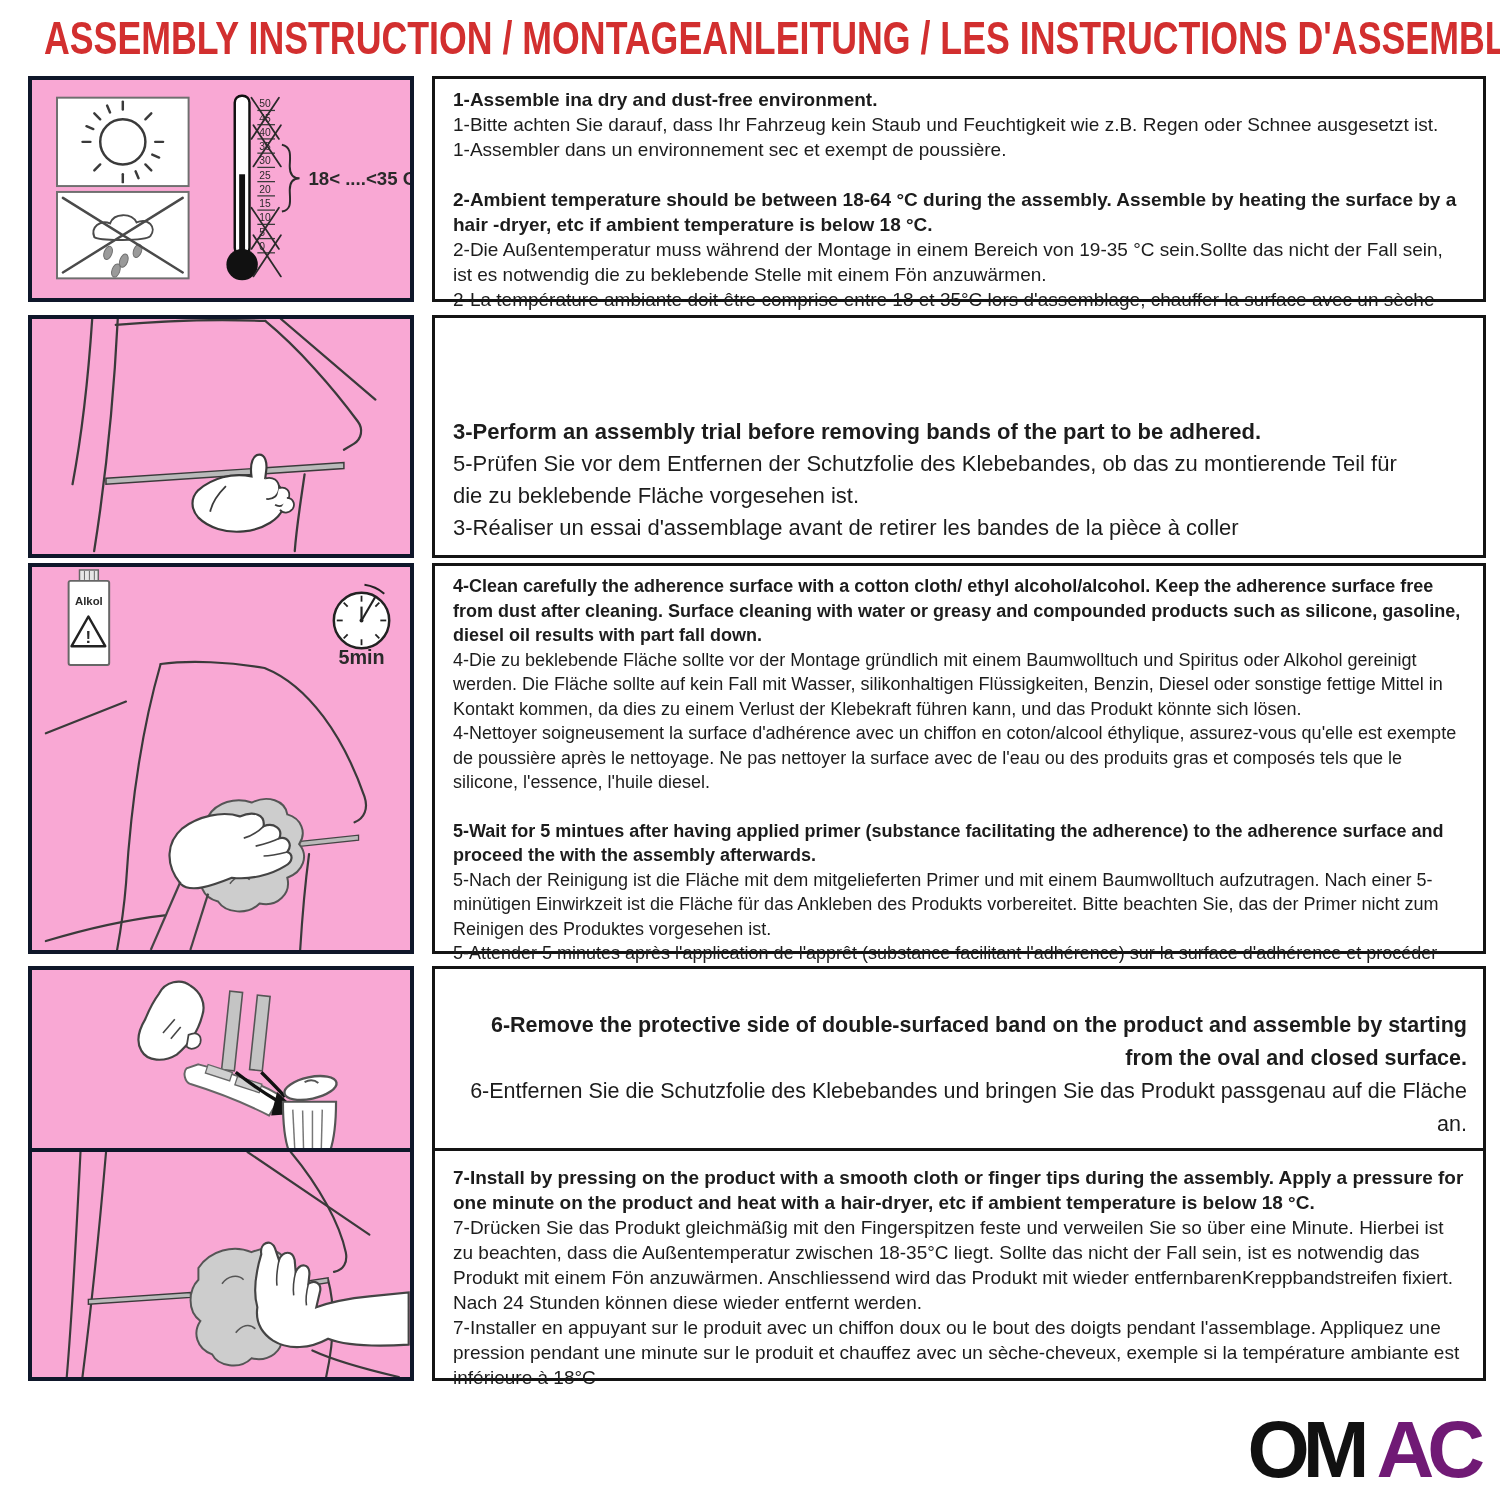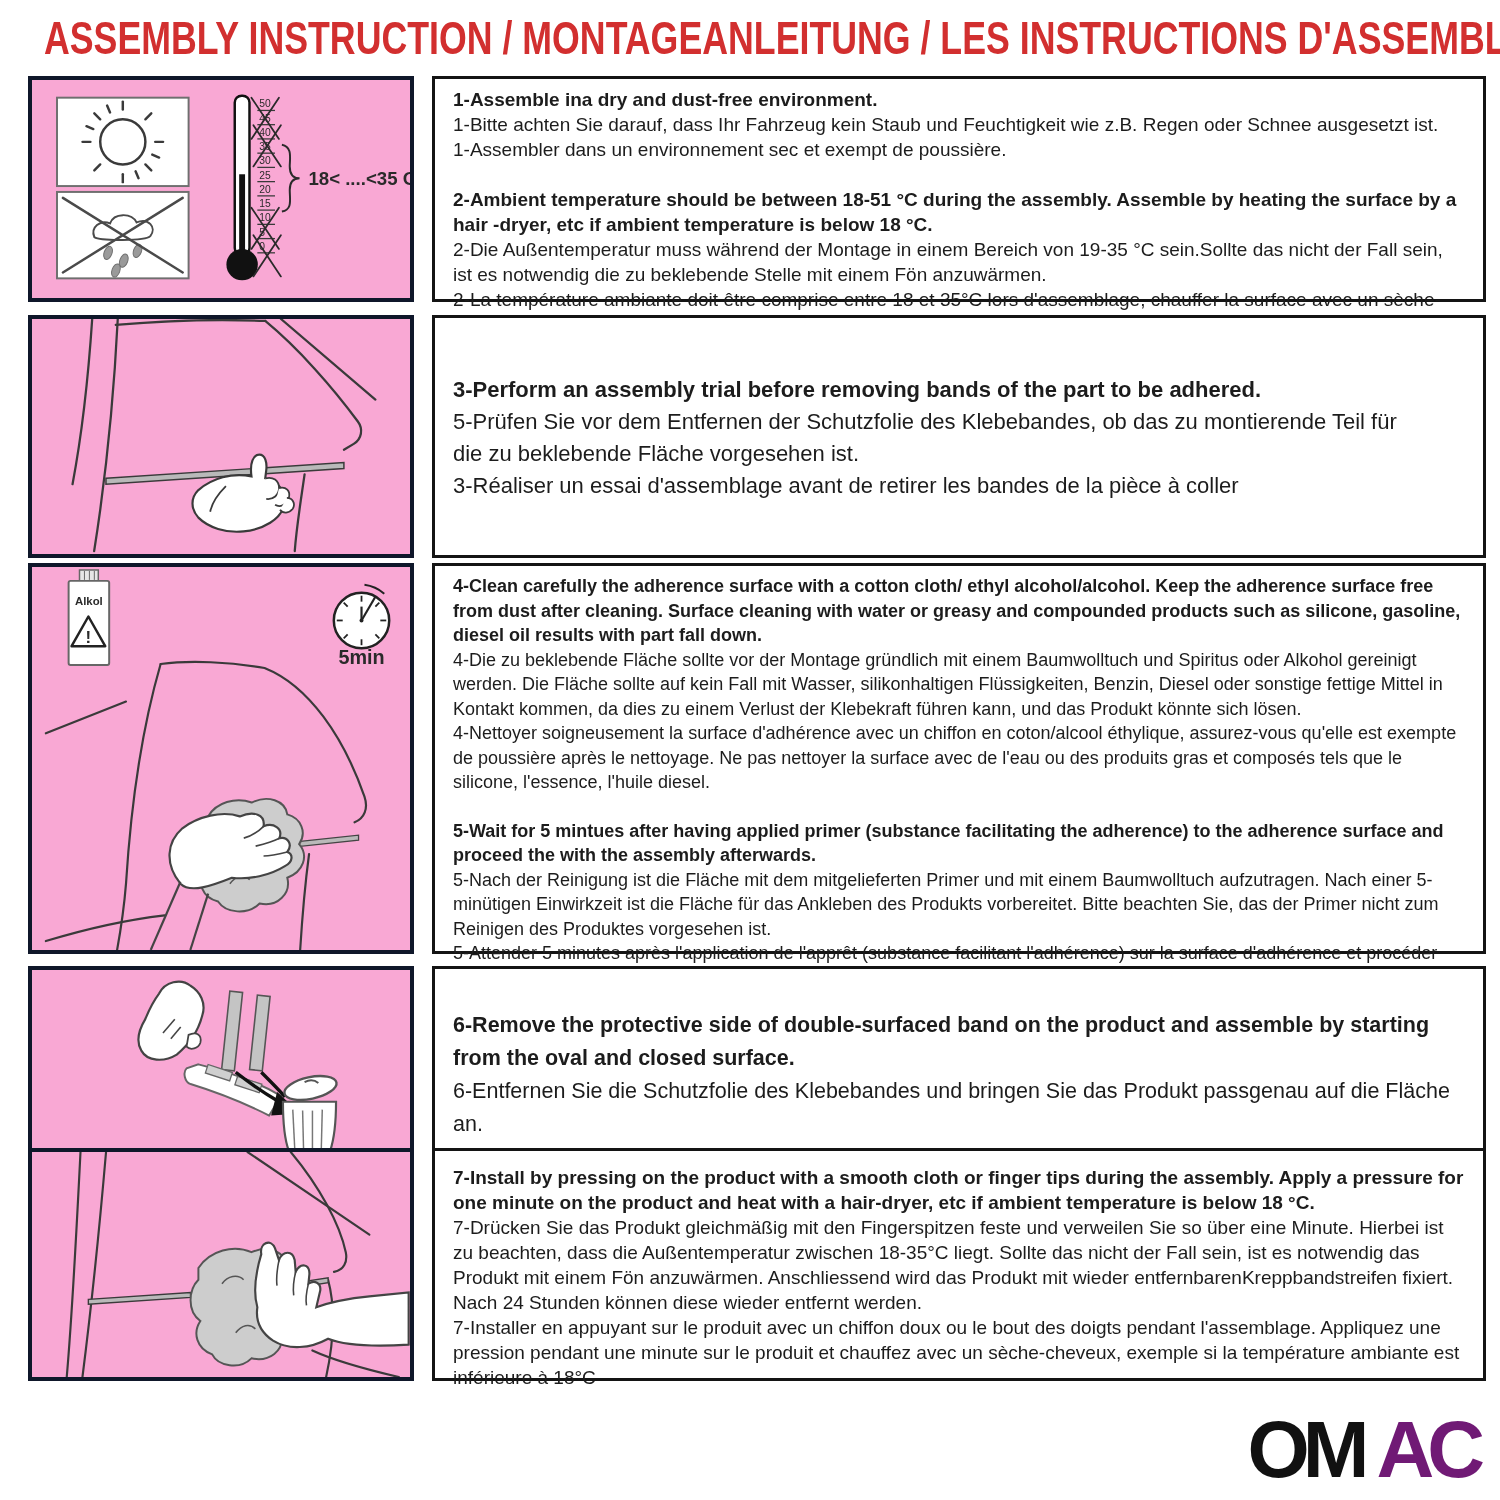--- a/index.html
+++ b/index.html
@@ -7,32 +7,32 @@
          font-family:"Liberation Sans",sans-serif;color:#1c1c1c;}
   .title{position:absolute;left:44px;top:10px;font-size:47px;font-weight:bold;
          color:#d22f2f;white-space:nowrap;transform:scaleX(0.76);transform-origin:0 50%;}
   .box-left{position:absolute;left:28px;width:386px;border:4px solid #0f172a;
             background:#f9a8d4;box-sizing:border-box;}
   .box-right{position:absolute;left:420px;width:1054px;border:3px solid #141414;
              background:#fff;box-sizing:border-box;padding:8px 16px 0 18px;margin-left:12px;}
   .r1{top:76px;height:226px;}
   .r2{top:315px;height:243px;}
   .r3{top:563px;height:391px;}
-  .r4{top:966px;height:243px;}
+  .r4{top:966px;height:243px;text-align:right;}
   .r5{top:1148px;height:233px;}
   .box-left svg{display:block;width:100%;height:100%;}
   p{margin:0;}
   .b{font-weight:bold;}
   .t-s{font-size:19px;line-height:25px;}          
   .t-xs{font-size:18px;line-height:24.5px;}       
   .t-l{font-size:22px;line-height:32px;}          
   .t-m{font-size:21.5px;line-height:33px;}        
   .gap25{height:25px;}
   .gap24{height:24px;}
-  .pt-p2{padding-top:56px;padding-right:70px;}
+  .pt-p2{padding-top:98px;padding-right:70px;}
   .pt-p4{padding-top:40px;}
   .pt-p5{padding-top:14px;}
   svg text{font-family:"Liberation Sans",sans-serif;fill:#2a2a2a;}
   .logo{position:absolute;left:1234px;top:1402px;width:244px;height:96px;background:#fff;
         display:flex;align-items:center;justify-content:flex-end;
         font-family:Liberation Sans, sans-serif;font-weight:bold;font-size:80px;
         letter-spacing:-7px;line-height:1;}
   .logo .blk{color:#111;}
   .logo .red{color:#701a75;margin-left:14px;}
 </style>
@@ -123,21 +123,21 @@
         <path d="M253,66 C264,68 261,80 261,88 C261,96 265,100 271,100 C265,100 261,104 261,112 C261,122 264,132 253,134" fill="none" stroke="#2a2a2a" stroke-width="2"></path>
         <text x="280" y="107" font-size="19" font-weight="bold" fill="#222">18&lt; ....&lt;35 C</text>
       </g>
     </svg>
   </div>
   <div class="box-right r1 t-s">
     <p class="b">1-Assemble ina dry and dust-free environment.</p>
     <p>1-Bitte achten Sie darauf, dass Ihr Fahrzeug kein Staub und Feuchtigkeit wie z.B. Regen oder Schnee ausgesetzt ist.</p>
     <p>1-Assembler dans un environnement sec et exempt de poussière.</p>
     <div class="gap25"></div>
-    <p class="b">2-Ambient temperature should be between 18-51 °C  during the assembly. Assemble by heating the surface by a hair -dryer, etc if ambient temperature is below 18 °C.</p>
+    <p class="b">2-Ambient temperature should be between 18-64 °C  during the assembly. Assemble by heating the surface by a hair -dryer, etc if ambient temperature is below 18 °C.</p>
     <p>2-Die Außentemperatur muss während der Montage in einem Bereich von 19-35 °C  sein.Sollte das nicht der Fall sein, ist es notwendig die zu beklebende Stelle mit einem Fön anzuwärmen.</p>
     <p>2-La température ambiante doit être comprise entre 18 et 35°C lors d'assemblage, chauffer la surface avec un sèche-cheveux par exemple si celle-ci est inférieure à 18°C.</p>
   </div>
 
   <div class="box-left r2">
     <svg viewBox="0 0 382 239">
       <g fill="none" stroke="#3a3a3a" stroke-width="2.3" stroke-linecap="round">
         <path d="M60,0 C56,60 50,115 40,168"></path>
         <path d="M86,0 C82,80 74,160 62,236"></path>
         <path d="M84,6 C130,2 190,0 236,2"></path>

